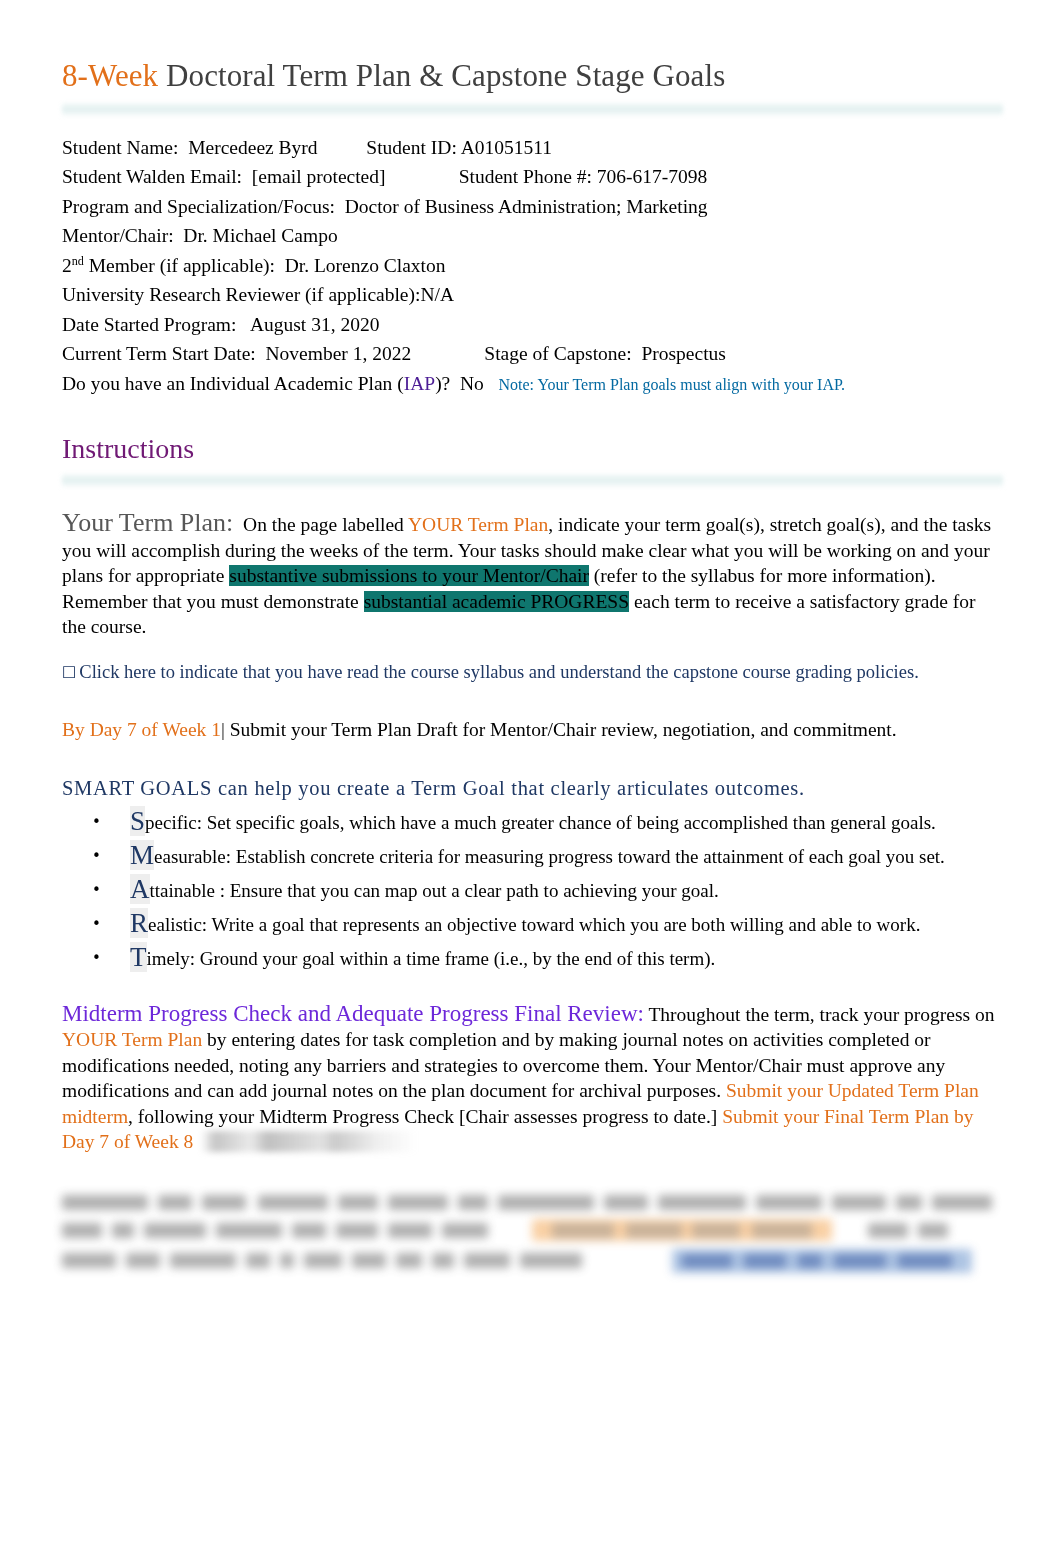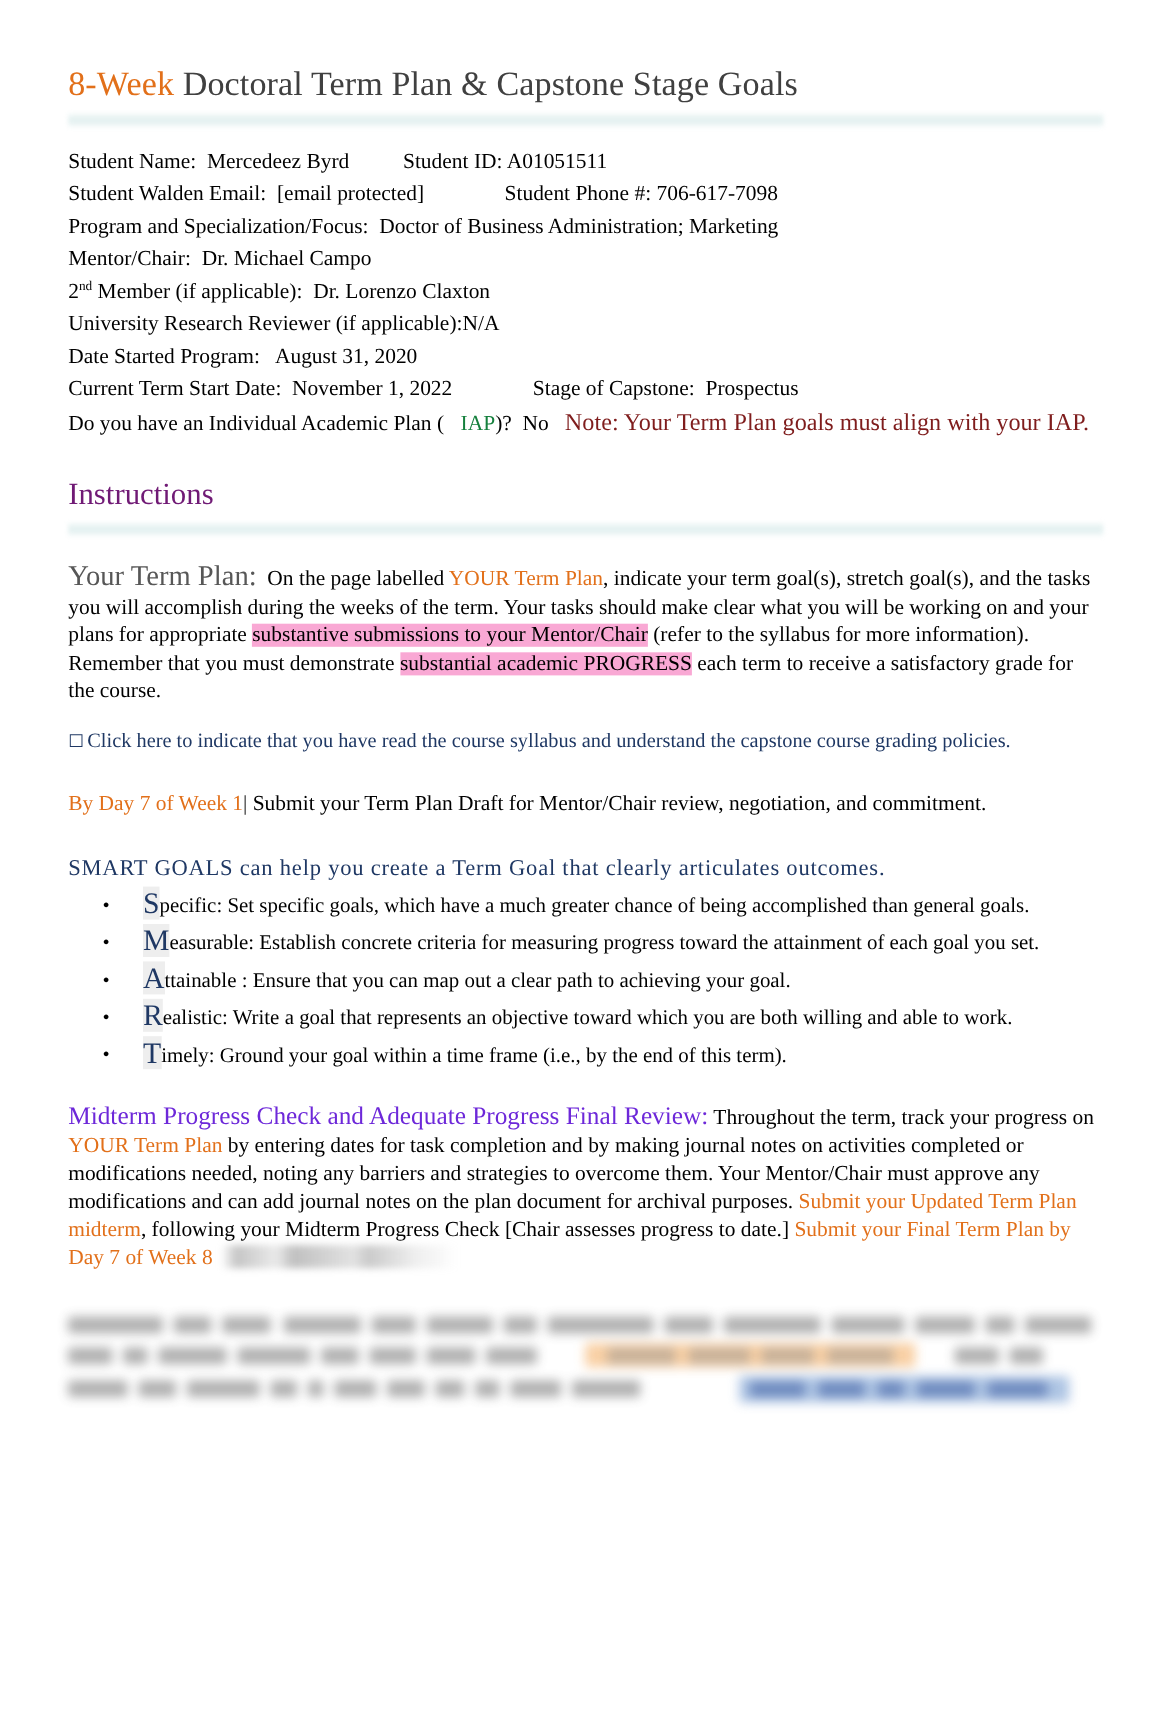--- a/index.html
+++ b/index.html
@@ -62,26 +62,25 @@
     font-size: 19.5px;
     line-height: 29.5px;
   }
   .info-line { white-space: pre; }
   .info-line sup {
     font-size: 0.62em;
     vertical-align: super;
     line-height: 0;
   }
   .link-blue {
-    color: #15803d;
-    margin-left: 15px;
+    color: #4c1d95;
   }
   .note-gray {
-    color: #7f1d1d;
-    font-size: 22px;
+    color: #0369a1;
+    font-size: 16px;
   }
 
   
   .section-heading {
     font-size: 28px;
     color: #701a75;
     margin: 0;
     padding-top: 34px;
     font-weight: normal;
   }
@@ -94,21 +93,21 @@
     text-align: left;
   }
   .lead-label {
     font-size: 26px;
     color: #575757;
   }
   .orange {
     color: #E2701A;
   }
   .shade {
-    background: #f9a8d4;
+    background: #0f766e;
   }
   .checkbox-line {
     color: #1F3864;
     font-size: 18.5px;
     line-height: 26px;
     margin-top: 1px;
   }
   .cb-glyph {
     font-family: "DejaVu Sans", sans-serif;
     font-size: 16px;

